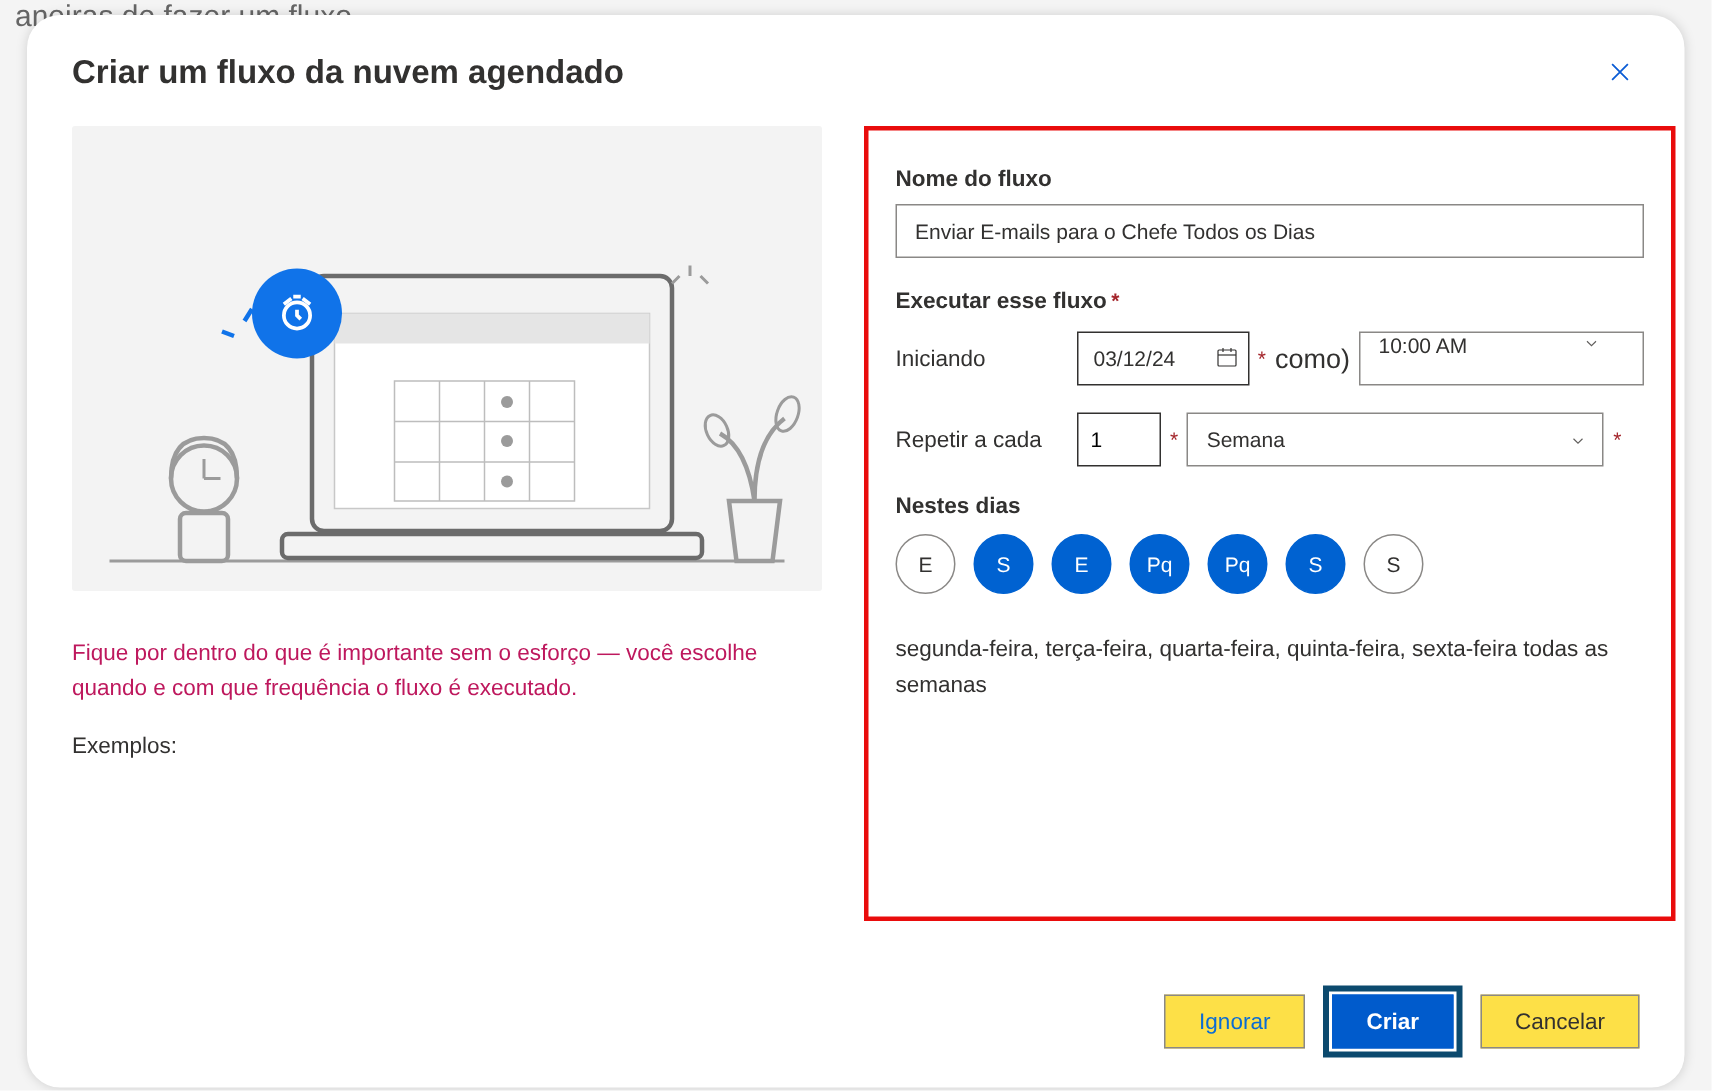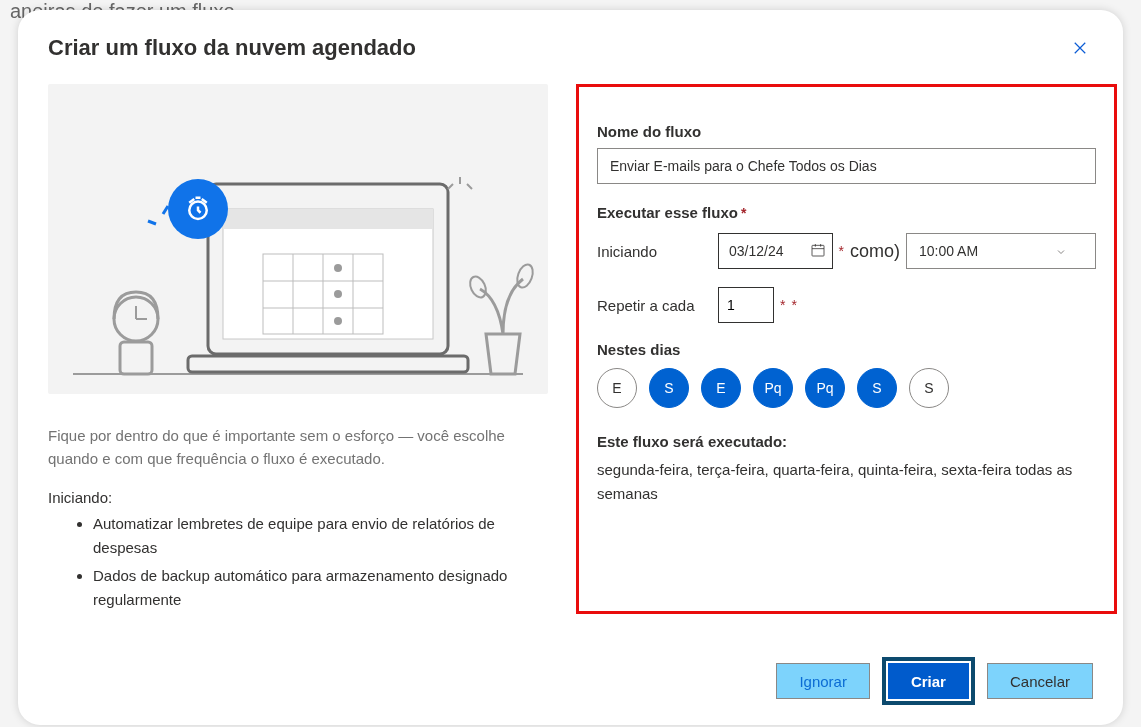--- a/index.html
+++ b/index.html
@@ -9,47 +9,47 @@
     .dialog-header { display: flex; justify-content: space-between; align-items: flex-start; }
     .dialog-title { font-size: 22px; font-weight: 600; color: #323130; }
     .close-btn { background: none; border: none; cursor: pointer; padding: 4px; }
     .close-btn svg { width: 18px; height: 18px; stroke: #0b5cd5; stroke-width: 1.6; }
     .content-row { display: flex; gap: 28px; margin-top: 20px; flex: 1; }
     .left-col { flex: 0 0 500px; }
     .illustration { width: 500px; height: 310px; background: #f3f3f3; border-radius: 2px; margin-bottom: 30px; position: relative; overflow: hidden; }
     .illu-svg { width: 100%; height: 100%; }
     .badge { position: absolute; top: 95px; left: 120px; width: 60px; height: 60px; border-radius: 50%; background: #1073e9; display: flex; align-items: center; justify-content: center; }
     .badge svg { width: 30px; height: 30px; stroke: #fff; stroke-width: 2; fill: none; }
-    .desc { font-size: 15px; line-height: 1.55; color: #737373; margin-bottom: 18px; }
+    .desc { font-size: 15px; line-height: 1.55; color: #be185d; margin-bottom: 18px; }
     .examples-heading { font-size: 15px; color: #323130; margin-bottom: 6px; }
     .examples-list { padding-left: 45px; }
     .examples-list li { font-size: 15px; line-height: 1.6; color: #323130; margin-bottom: 4px; }
-    .right-col { flex: 1; border: 3px solid #e90c0c; padding: 36px 18px; align-self: flex-start; height: 530px; }
+    .right-col { flex: 1; border: 3px solid #e90c0c; padding: 24px 18px; align-self: flex-start; height: 530px; }
     .form-group { margin-bottom: 20px; }
     .label { display: block; font-size: 15px; font-weight: 600; color: #323130; margin-bottom: 8px; }
     .req { color: #a4262c; font-size: 14px; margin-left: 3px; }
     .text-input { width: 100%; height: 36px; border: 1px solid #8a8886; padding: 0 12px; font-size: 14px; color: #323130; }
     .inline-row { display: flex; align-items: center; gap: 6px; margin-top: 12px; margin-bottom: 18px; flex-wrap: nowrap; }
     .inline-label { font-size: 15px; color: #323130; min-width: 115px; }
     .date-field { display: inline-flex; align-items: center; border: 1px solid #323130; height: 36px; padding: 0 6px 0 10px; gap: 26px; }
     .date-field span { font-size: 14px; }
     .date-icon svg { width: 16px; height: 16px; stroke: #323130; stroke-width: 1.2; fill: none; }
     .req-inline { color: #a4262c; font-size: 14px; }
     .small-text { font-size: 18px; color: #323130; }
-    .time-select { border: 1px solid #8a8886; height: 36px; padding: 0 28px 0 12px; font-size: 14px; position: relative; min-width: 190px; display: flex; align-items: center; justify-content: space-between; cursor: pointer; }
+    .time-select { border: 1px solid #8a8886; height: 36px; padding: 0 28px 0 12px; font-size: 14px; position: relative; min-width: 190px; display: flex; align-items: flex-start; justify-content: space-between; cursor: pointer; }
     .chev { width: 12px; height: 12px; }
     .chev svg { width: 12px; height: 12px; stroke: #605e5c; stroke-width: 1.5; fill: none; }
     .num-input { width: 56px; height: 36px; border: 1px solid #323130; padding: 0 8px; font-size: 14px; }
     .unit-select { border: 1px solid #8a8886; height: 36px; padding: 0 10px 0 12px; font-size: 14px; min-width: 278px; display: flex; align-items: center; justify-content: space-between; cursor: pointer; }
     .days-row { display: flex; gap: 12px; margin-top: 10px; margin-bottom: 25px; }
     .day-btn { width: 40px; height: 40px; border-radius: 50%; border: 1px solid #8a8886; background: #fff; font-size: 14px; font-weight: 400; cursor: pointer; color: #323130; }
     .day-btn.selected { background: #0062d1; border-color: #0062d1; color: #fff; }
     .schedule-txt { font-size: 15px; line-height: 1.6; color: #323130; }
     .footer { display: flex; justify-content: flex-end; gap: 12px; padding-top: 12px; align-items: center; }
-    .btn { height: 36px; padding: 0 22px; font-size: 15px; cursor: pointer; border: 1px solid #8a8886; background: #7dd3fc; color: #323130; }
+    .btn { height: 36px; padding: 0 22px; font-size: 15px; cursor: pointer; border: 1px solid #8a8886; background: #fde047; color: #323130; }
     .btn-link { border: 1px solid #8a8886; color: #0b6cd4; }
     .btn-primary { background: #005bcc; border-color: #005bcc; color: #fff; font-weight: 600; }
     .primary-wrap { border: 4px solid #0c4a6e; padding: 2px; display: inline-flex; }
   </style>
 </head>
 <body>
 
 <div class="bg-hint">aneiras de fazer um fluxo</div>
 
 <div class="dialog">
@@ -104,25 +104,21 @@
         <div class="badge">
           <svg viewBox="0 0 24 24">
               <circle cx="12" cy="13" r="7"></circle>
               <path d="M12 10 v3 l2 2"></path>
               <path d="M9 4 L5 7 M15 4 L19 7"></path>
               <path d="M10 3 h4"></path>
             </svg>
         </div>
       </div>
       <p class="desc">Fique por dentro do que é importante sem o esforço — você escolhe quando e com que frequência o fluxo é executado.</p>
-      <p class="examples-heading">Iniciando:</p>
-      <ul class="examples-list">
-        <li>Automatizar lembretes de equipe para envio de relatórios de despesas</li>
-        <li>Dados de backup automático para armazenamento designado regularmente</li>
-      </ul>
+      <p class="examples-heading">Exemplos:</p>
     </div>
 
     <div class="right-col">
       <div class="form-group">
         <label class="label">Nome do fluxo</label>
         <input class="text-input" type="text" value="Enviar E-mails para o Chefe Todos os Dias" style="">
       </div>
 
       <label class="label">
         <span>Executar esse fluxo</span><span class="req">*</span>
@@ -148,35 +144,40 @@
           <span class="chev"><svg viewBox="0 0 24 24">
                 <path d="M6 9 l6 6 l6 -6"></path>
               </svg></span>
         </div>
       </div>
 
       <div class="inline-row">
         <span class="inline-label">Repetir a cada</span>
         <input class="num-input" type="text" value="1" style="">
         <span class="req-inline">*</span>
+        <div class="unit-select">
+          <span>Semana</span>
+          <span class="chev"><svg viewBox="0 0 24 24">
+                <path d="M6 9 l6 6 l6 -6"></path>
+              </svg></span>
+        </div>
         <span class="req-inline">*</span>
       </div>
 
       <label class="label">Nestes dias</label>
       <div class="days-row">
         <button class="day-btn">E</button>
         <button class="day-btn selected">S</button>
         <button class="day-btn selected">E</button>
         <button class="day-btn selected">Pq</button>
         <button class="day-btn selected">Pq</button>
         <button class="day-btn selected">S</button>
         <button class="day-btn">S</button>
       </div>
 
-      <label class="label">Este fluxo será executado:</label>
       <p class="schedule-txt">segunda-feira, terça-feira, quarta-feira, quinta-feira, sexta-feira todas as semanas</p>
     </div>
   </div>
 
   <div class="footer">
     <button class="btn btn-link">Ignorar</button>
     <span class="primary-wrap">
       <button class="btn btn-primary">Criar</button>
     </span>
     <button class="btn">Cancelar</button>

